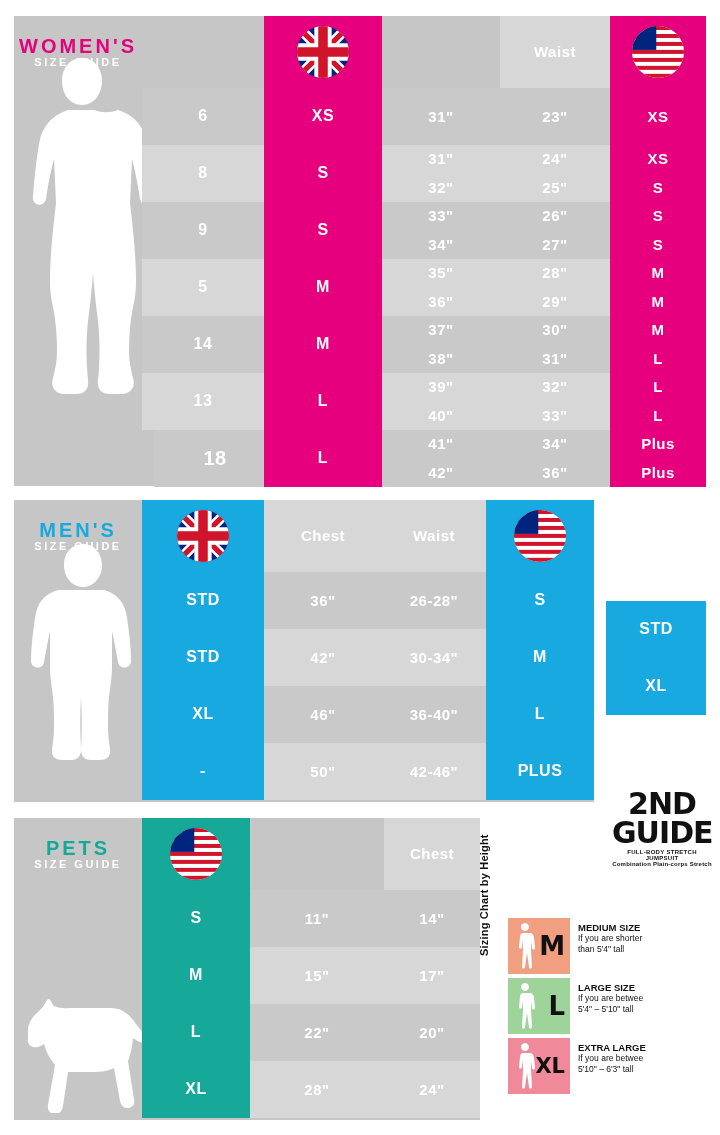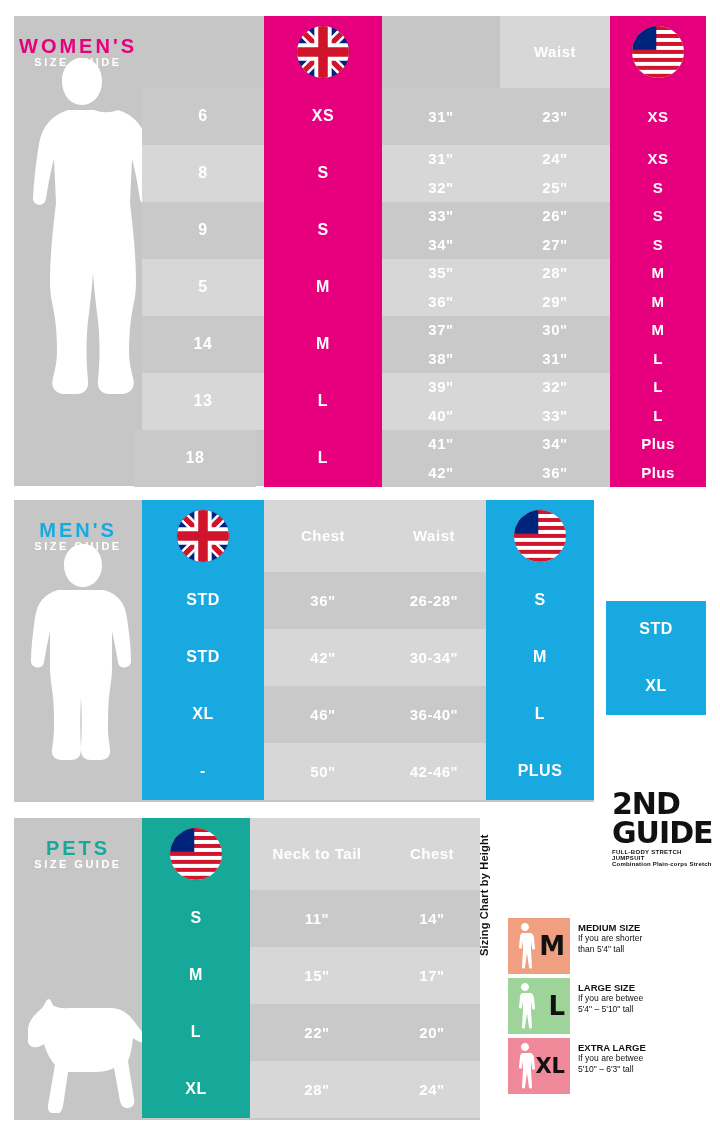--- a/index.html
+++ b/index.html
@@ -48,21 +48,21 @@
   .sec-title { font-size:20px; font-weight:bold; letter-spacing:3px; }
   .sec-sub { font-size:11px; letter-spacing:2.5px; color:#ffffff; font-weight:bold; }
 
   
   .silo { position:absolute; fill:#ffffff; }
 
   
   .flag { width:52px; height:52px; border-radius:50%; overflow:hidden; position:relative; box-shadow:0 0 0 1px rgba(0,0,0,.05); }
 
   
-  #logo { position:absolute; left:612px; top:790px; width:100px; text-align:left; }
+  #logo { position:absolute; left:612px; top:790px; width:100px; text-align:center; }
   #logo .l1 { font-family:"DejaVu Sans", sans-serif; font-weight:bold; font-size:30px; letter-spacing:-1px; color:#111; line-height:.95; }
   #logo .l3 { font-size:6px; font-weight:bold; color:#111; letter-spacing:.3px; margin-top:2px; }
   #logo .l4 { font-size:6px; font-weight:bold; color:#111; letter-spacing:.2px; }
 
   
   #height-chart { position:absolute; left:486px; top:918px; width:230px; height:200px; }
   #hc-label {
     position:absolute; left:-8px; top:38px;
     transform:rotate(-90deg); transform-origin:left top;
     font-size:11px; font-weight:bold; color:#111; white-space:nowrap;
@@ -166,21 +166,21 @@
       <div class="cell pink white-t" style="left: 596px; top: 300px; width: 96px; height: 28.5px; font-size: 15px;">M</div>
       <div class="cell pink white-t" style="left: 596px; top: 328.5px; width: 96px; height: 28.5px; font-size: 15px;">L</div>
       <div class="cell lgrey-bg white-t" style="left: 128px; top: 357px; width: 122px; height: 57px; font-size: 16px;">13</div>
       <div class="cell pink white-t" style="left: 250px; top: 357px; width: 118px; height: 57px; font-size: 16px;">L</div>
       <div class="cell lgrey-bg white-t" style="left: 368px; top: 357px; width: 118px; height: 28.5px; font-size: 15px;">39"</div>
       <div class="cell lgrey-bg white-t" style="left: 368px; top: 385.5px; width: 118px; height: 28.5px; font-size: 15px;">40"</div>
       <div class="cell lgrey-bg white-t" style="left: 486px; top: 357px; width: 110px; height: 28.5px; font-size: 15px;">32"</div>
       <div class="cell lgrey-bg white-t" style="left: 486px; top: 385.5px; width: 110px; height: 28.5px; font-size: 15px;">33"</div>
       <div class="cell pink white-t" style="left: 596px; top: 357px; width: 96px; height: 28.5px; font-size: 15px;">L</div>
       <div class="cell pink white-t" style="left: 596px; top: 385.5px; width: 96px; height: 28.5px; font-size: 15px;">L</div>
-      <div class="cell grey-bg white-t" style="left: 120px; top: 414px; width: 122px; height: 57px; font-size: 16px;">18</div>
+      <div class="cell grey-bg white-t" style="left: 140px; top: 414px; width: 122px; height: 57px; font-size: 20px;">18</div>
       <div class="cell pink white-t" style="left: 250px; top: 414px; width: 118px; height: 57px; font-size: 16px;">L</div>
       <div class="cell grey-bg white-t" style="left: 368px; top: 414px; width: 118px; height: 28.5px; font-size: 15px;">41"</div>
       <div class="cell grey-bg white-t" style="left: 368px; top: 442.5px; width: 118px; height: 28.5px; font-size: 15px;">42"</div>
       <div class="cell grey-bg white-t" style="left: 486px; top: 414px; width: 110px; height: 28.5px; font-size: 15px;">34"</div>
       <div class="cell grey-bg white-t" style="left: 486px; top: 442.5px; width: 110px; height: 28.5px; font-size: 15px;">36"</div>
       <div class="cell pink white-t" style="left: 596px; top: 414px; width: 96px; height: 28.5px; font-size: 15px;">Plus</div>
       <div class="cell pink white-t" style="left: 596px; top: 442.5px; width: 96px; height: 28.5px; font-size: 15px;">Plus</div>
     </div>
 </div>
 
@@ -281,21 +281,20 @@
             <rect y="27.6" width="60" height="4.6"></rect>
             <rect y="36.8" width="60" height="4.6"></rect>
             <rect y="46" width="60" height="4.6"></rect>
             <rect y="55.2" width="60" height="4.6"></rect>
           </g>
       <rect width="28" height="27.6" fill="#00247d"></rect>
         </svg>
     </div>
   </div>
 
-  <div class="cell lgrey-bg white-t" style="left:236px; top:0; width:134px; height:72px; font-size:15px;">Neck to Tail</div>
   <div class="cell lgrey-bg white-t" style="left:370px; top:0; width:96px; height:72px; font-size:15px;">Chest</div>
 
   <div id="pets-rows">
       <div class="cell teal white-t" style="left: 128px; top: 72px; width: 108px; height: 57px; font-size: 16px;">S</div>
       <div class="cell grey-bg white-t" style="left: 236px; top: 72px; width: 134px; height: 57px; font-size: 15px;">11"</div>
       <div class="cell grey-bg white-t" style="left: 370px; top: 72px; width: 96px; height: 57px; font-size: 15px;">14"</div>
       <div class="cell teal white-t" style="left: 128px; top: 129px; width: 108px; height: 57px; font-size: 16px;">M</div>
       <div class="cell lgrey-bg white-t" style="left: 236px; top: 129px; width: 134px; height: 57px; font-size: 15px;">15"</div>
       <div class="cell lgrey-bg white-t" style="left: 370px; top: 129px; width: 96px; height: 57px; font-size: 15px;">17"</div>
       <div class="cell teal white-t" style="left: 128px; top: 186px; width: 108px; height: 57px; font-size: 16px;">L</div>

